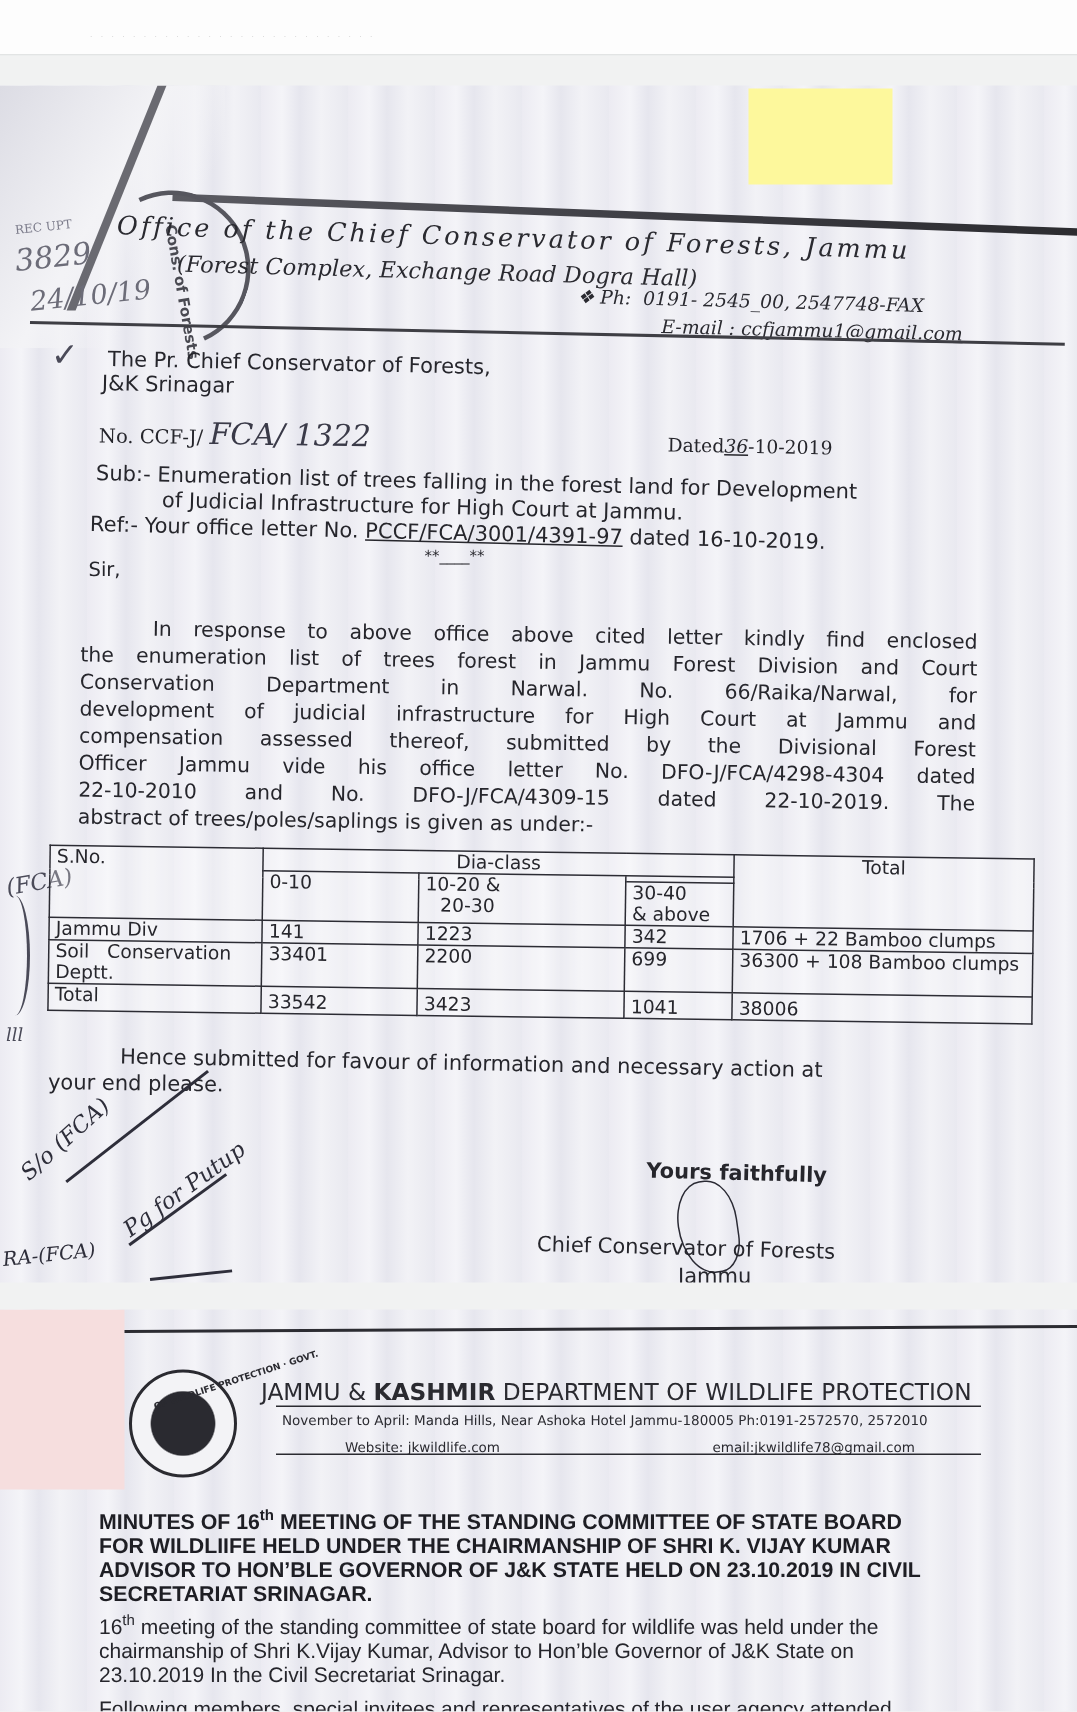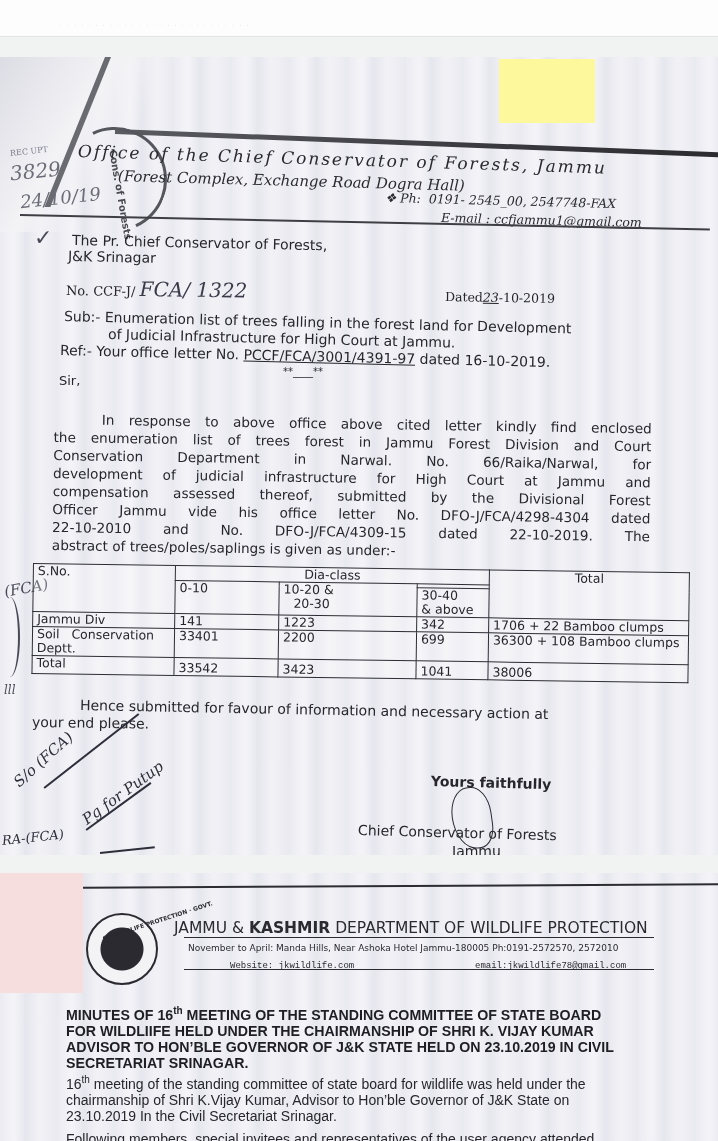--- a/index.html
+++ b/index.html
@@ -87,21 +87,21 @@
     .sticky-pink { position: absolute; left: 0; top: 0; width: 83px; height: 120px; background: #f6dede; }
     .p2-rule-top { position: absolute; left: 83px; top: 12px; width: 640px; height: 2px; background: #2c2c32; transform: rotate(-0.3deg); }
     .emblem { position: absolute; left: 86px; top: 40px; width: 72px; height: 72px; border: 2px solid #2a2a30; border-radius: 50%; background: radial-gradient(circle, #2a2a30 0 21px, #f3f3f6 22px); }
     .emblem-label { position: absolute; left: 100px; top: 44px; font-size: 6px; font-weight: bold; color: #2a2a30; transform: rotate(-18deg); }
     .dept-title { position: absolute; left: 174px; top: 46px; font-size: 15.5px; color: #2a2a30; white-space: nowrap; }
     .dept-title b { font-weight: bold; }
     .dept-rule { position: absolute; left: 184px; top: 64px; width: 470px; height: 1px; background: #2a2a30; }
     .dept-rule2 { position: absolute; left: 184px; top: 96px; width: 470px; height: 1px; background: #2a2a30; }
     .dept-addr { position: absolute; left: 188px; font-size: 9px; color: #2a2a30; white-space: nowrap; }
     .da1 { top: 68px; } .da2 { top: 70px; }
-    .da3 { top: 88px; left: 230px; font-family: Liberation Mono, monospace; }
+    .da3 { top: 88px; left: 230px; }
     .da3 .email { position: absolute; left: 245px; }
 
     .minutes-title { position: absolute; left: 66px; top: 134px; width: 660px; font-family: "Liberation Sans", sans-serif; font-weight: bold; font-size: 14.2px; line-height: 16px; color: #1e1e24; white-space: nowrap; }
     .minutes-body { position: absolute; left: 66px; top: 203px; width: 660px; font-family: "Liberation Sans", sans-serif; font-size: 14px; line-height: 16px; color: #26262c; white-space: nowrap; }
     .minutes-next { position: absolute; left: 66px; top: 258px; font-family: "Liberation Sans", sans-serif; font-size: 14px; color: #26262c; white-space: nowrap; }
     sup { font-size: 10px; vertical-align: super; line-height: 0; }
   </style>
 </head>
 <body>
 
@@ -133,21 +133,21 @@
   <div class="rule-header"></div>
 
   <div class="txt addr1">The Pr. Chief Conservator of Forests,</div>
   <div class="txt addr2">J&amp;K Srinagar</div>
 
   <div class="txt letterno">
     <span>No. CCF-J/</span>
     <span class="hand">FCA/ 1322</span>
   </div>
   <div class="txt dated">
-    <span>Dated</span><span class="hand">23</span><span>-10-2019</span>
+    <span>Dated</span><span class="hand">36</span><span>-10-2019</span>
   </div>
 
   <div class="txt sub1">Sub:- Enumeration list of trees falling in the forest land for Development</div>
   <div class="txt sub2">of Judicial Infrastructure for High Court at Jammu.</div>
   <div class="txt ref">
     <span>Ref:- Your office letter No. </span><span class="u">PCCF/FCA/3001/4391-97</span><span> dated 16-10-2019.</span>
   </div>
   <div class="txt stars">**____**</div>
   <div class="txt sir">Sir,</div>
 

